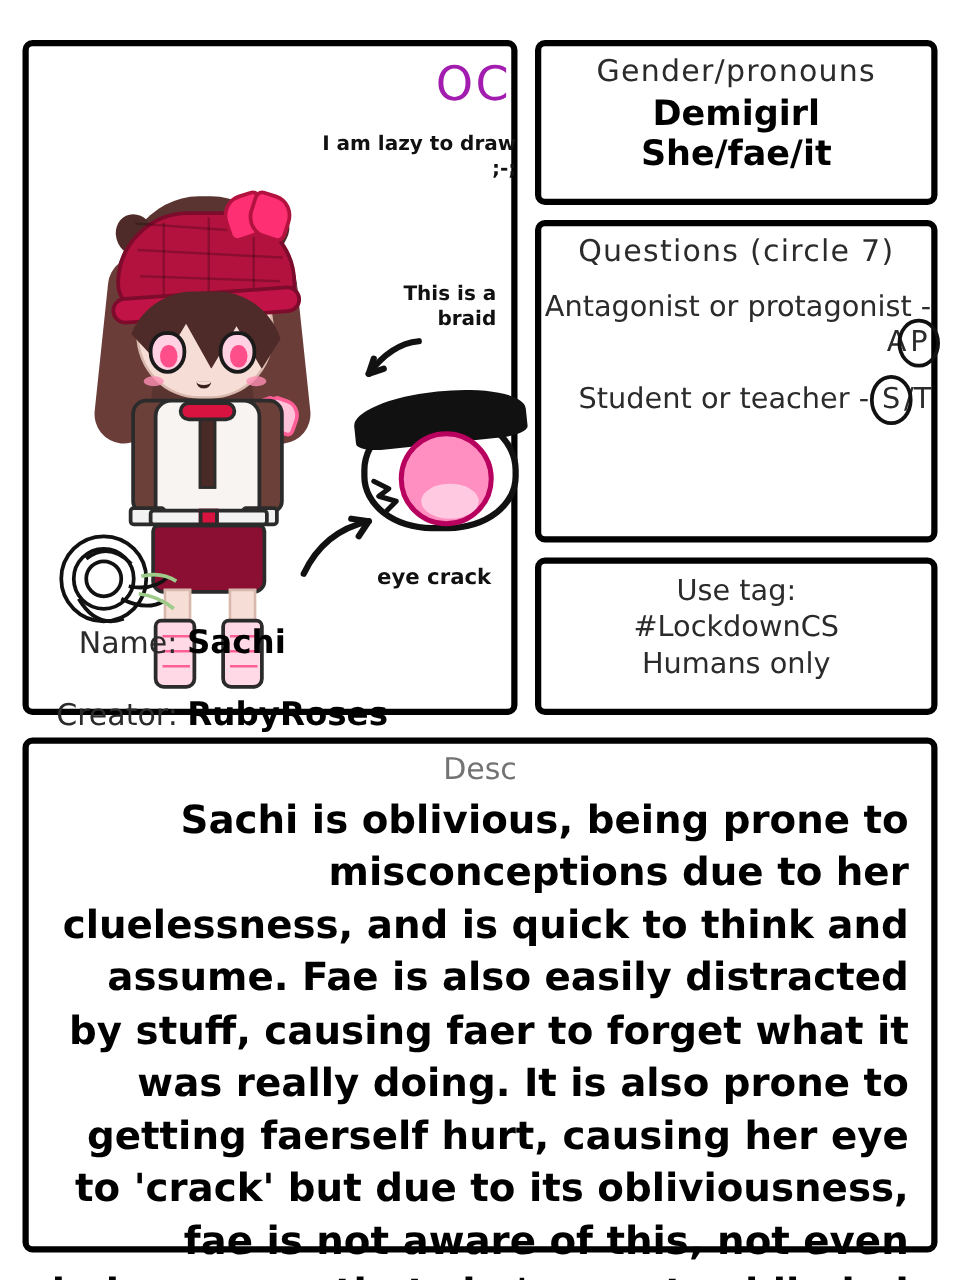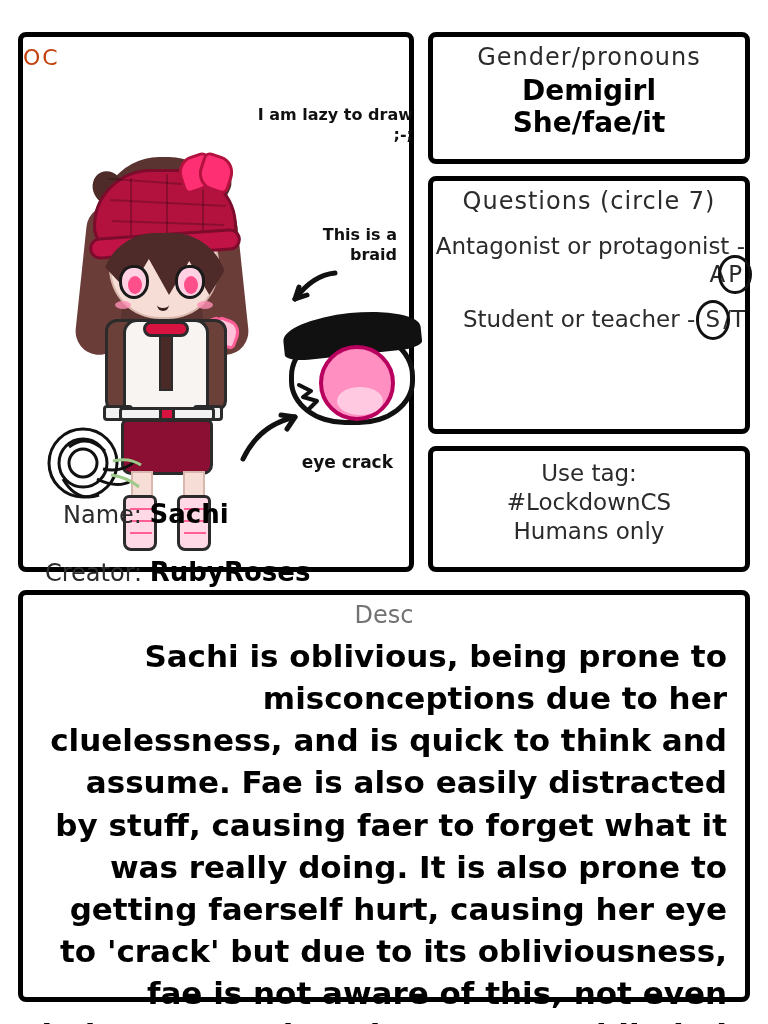--- a/index.html
+++ b/index.html
@@ -26,24 +26,24 @@
   }
 
   
   #oc-panel {
     left: 18px;
     top: 32px;
     width: 396px;
     height: 540px;
   }
   #oc-title {
-    text-align: left;
-    font-size: 22px;
+    text-align: right;
+    font-size: 38px;
     letter-spacing: 2px;
-    color: #c2410c;
+    color: #a21caf;
     margin-top: 8px;
     font-family: "DejaVu Sans", sans-serif;
   }
 
   .note {
     position: absolute;
     font-weight: bold;
     font-size: 16px;
     color: #111;
     text-align: right;

